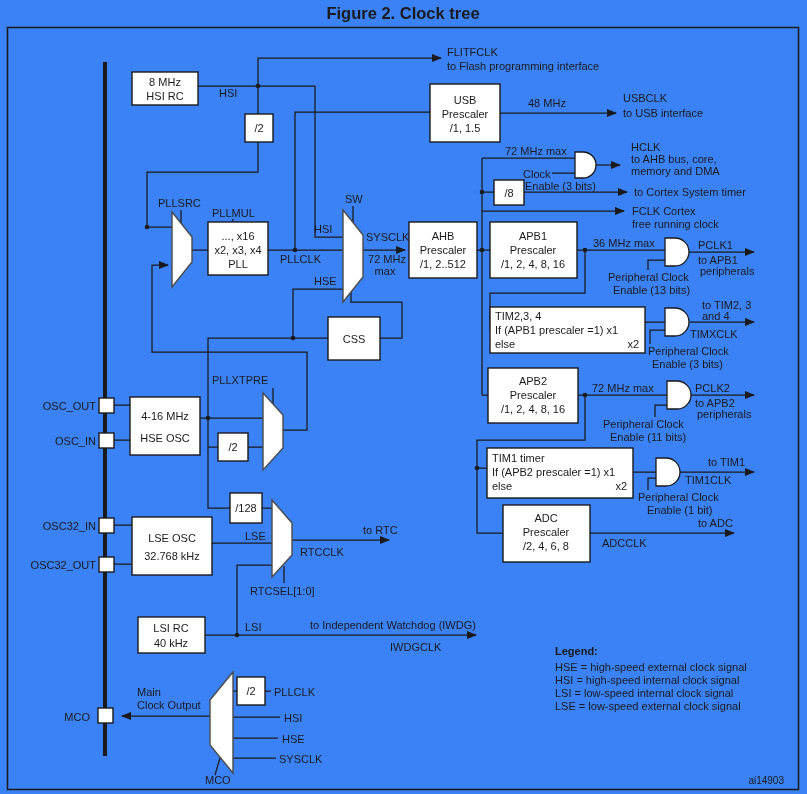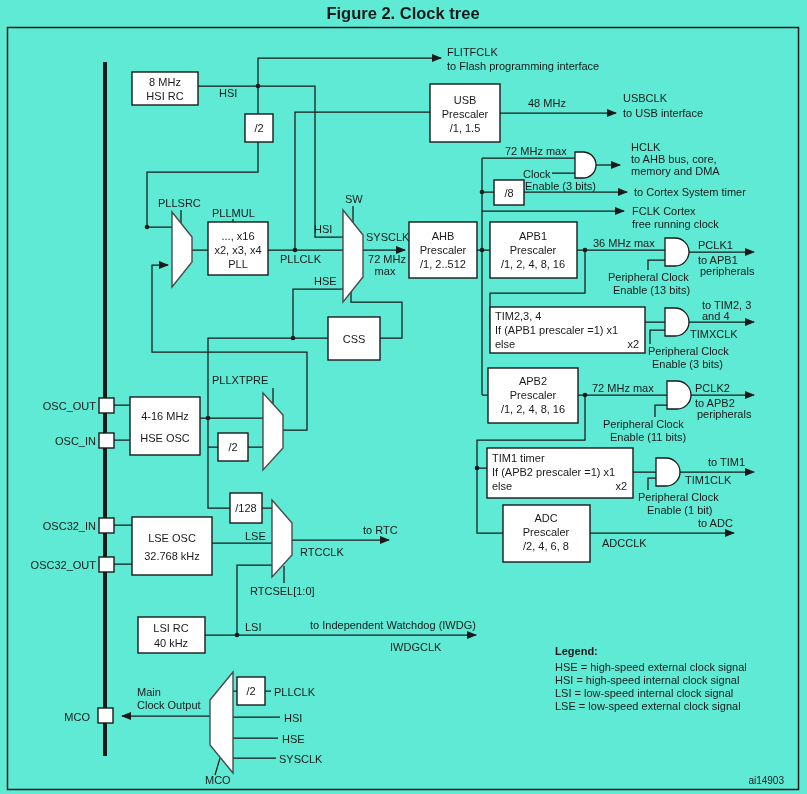--- a/index.html
+++ b/index.html
@@ -1,16 +1,16 @@
 <!DOCTYPE html>
 <html><head>
 <meta charset="utf-8">
 <style>
   html,body{margin:0;padding:0;background:#ffffff;}
-  .page{width:807px;height:794px;position:relative;background:#5eead4;}
+  .page{width:807px;height:794px;position:relative;background:#3b82f6;}
   svg{display:block;}
   text{font-family:"Liberation Sans","DejaVu Sans",sans-serif;fill:#1a1a1a;font-size:11px;}
   .tc{text-anchor:middle;}
   .te{text-anchor:end;}
   .title{font-size:16.5px;font-weight:bold;text-anchor:middle;}
   .bold{font-weight:bold;}
   .small{font-size:10px;}
   .box{fill:#ffffff;stroke:#1a1a1a;stroke-width:1.4;}
   .mux{fill:#ffffff;stroke:#4a4a4a;stroke-width:1.4;}
   .gate{fill:#ffffff;stroke:#1a1a1a;stroke-width:1.3;}

